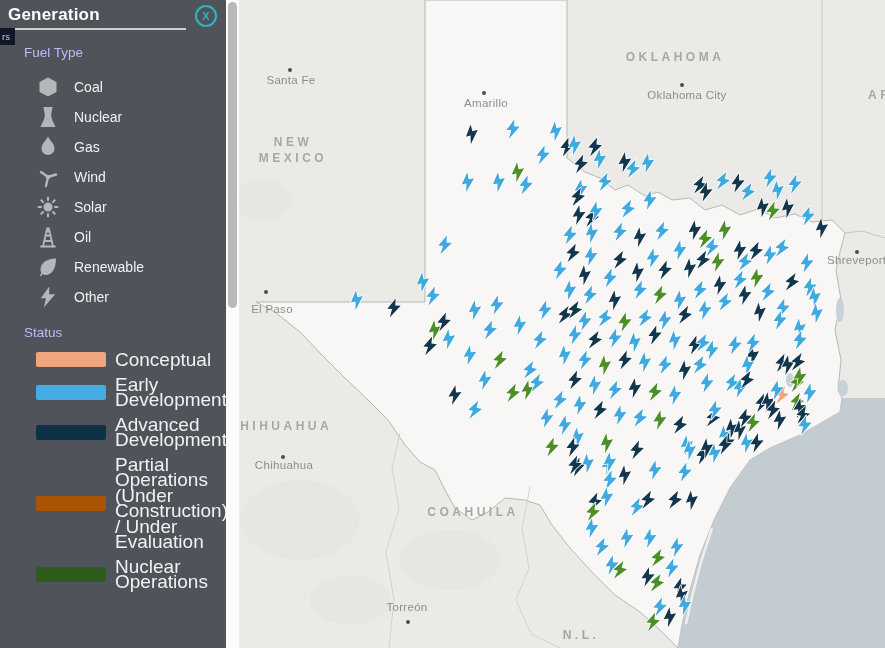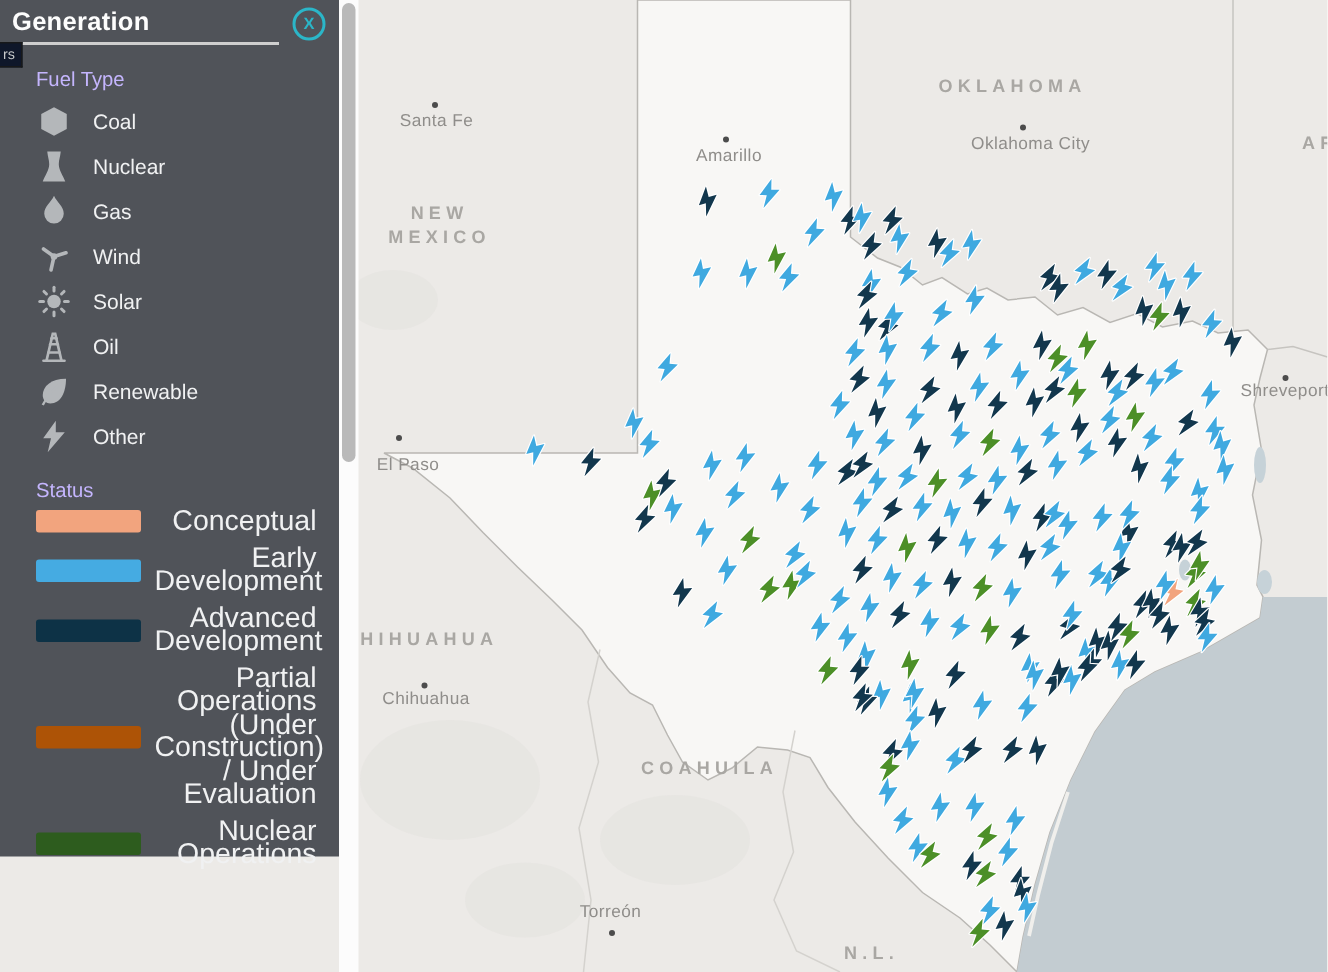--- a/index.html
+++ b/index.html
@@ -5,31 +5,31 @@
   html,body{margin:0;padding:0;background:#fff;font-family:"Liberation Sans",sans-serif;}
   .app{position:relative;width:885px;height:648px;overflow:hidden;background:#eceae7;}
 
   
   svg.map{position:absolute;left:0;top:0;}
   text.state-label{fill:#a9a7a3;font-size:12px;font-weight:bold;letter-spacing:3.5px;}
   text.city-label{fill:#8f8d8a;font-size:11.5px;letter-spacing:.3px;}
   .marker{paint-order:stroke;stroke:#ffffff;stroke-width:1.7;stroke-linejoin:round;cursor:pointer;}
 
   
-  .panel{position:absolute;left:0;top:0;width:226px;height:571px;background:rgba(77,80,86,.98);color:#fff;z-index:5;}
+  .panel{position:absolute;left:0;top:0;width:226px;height:648px;background:rgba(77,80,86,.98);color:#fff;z-index:5;}
   .panel-header{position:relative;height:32px;}
   .panel-title{margin:0;padding:5px 0 3px 8px;font-size:17px;font-weight:bold;color:#fdfdfd;
     border-bottom:2px solid #cfcfcf;width:178px;letter-spacing:.2px;}
   .close-btn{position:absolute;right:9px;top:5px;width:22px;height:22px;border-radius:50%;
     border:2px solid #2bb6c8;background:transparent;color:#2bb6c8;font-size:11px;font-weight:bold;
     line-height:18px;text-align:center;padding:0;cursor:pointer;}
   .tooltip-chip{position:absolute;left:0;top:28px;background:#0f172a;border:1px solid #17181a;border-left:none;
     color:#c9cbcd;font-size:9.5px;padding:2px 4px 2px 2px;z-index:6;}
   .section-heading{margin:13px 0 6px 24px;font-size:13.5px;color:#c4b5fd;}
-  .fuel-list,.status-list{list-style:none;margin:0;padding:0 14px 0 24px;text-align:right;}
+  .fuel-list,.status-list{list-style:none;margin:12px;padding:0 14px 0 24px;}
   .fuel-row{display:flex;align-items:center;height:30px;cursor:pointer;}
   .fuel-icon{width:24px;height:24px;flex:none;display:flex;align-items:center;justify-content:center;}
   .fuel-label{margin-left:14px;font-size:14px;color:#f0f1f2;}
   .status-row{display:flex;align-items:center;margin-bottom:9px;}
   .status-swatch{flex:none;width:70px;height:15px;border-radius:2px;margin-right:9px;}
   .status-label{font-size:19px;line-height:15.5px;color:#f0f1f2;width:108px;}
 
   
   .scrollbar-track{position:absolute;left:226px;top:0;width:13px;height:648px;background:#fcfcfc;z-index:5;}
   .scrollbar-thumb{position:absolute;left:2px;top:2px;width:9px;height:306px;background:#b9b9b9;border-radius:5px;cursor:pointer;}

